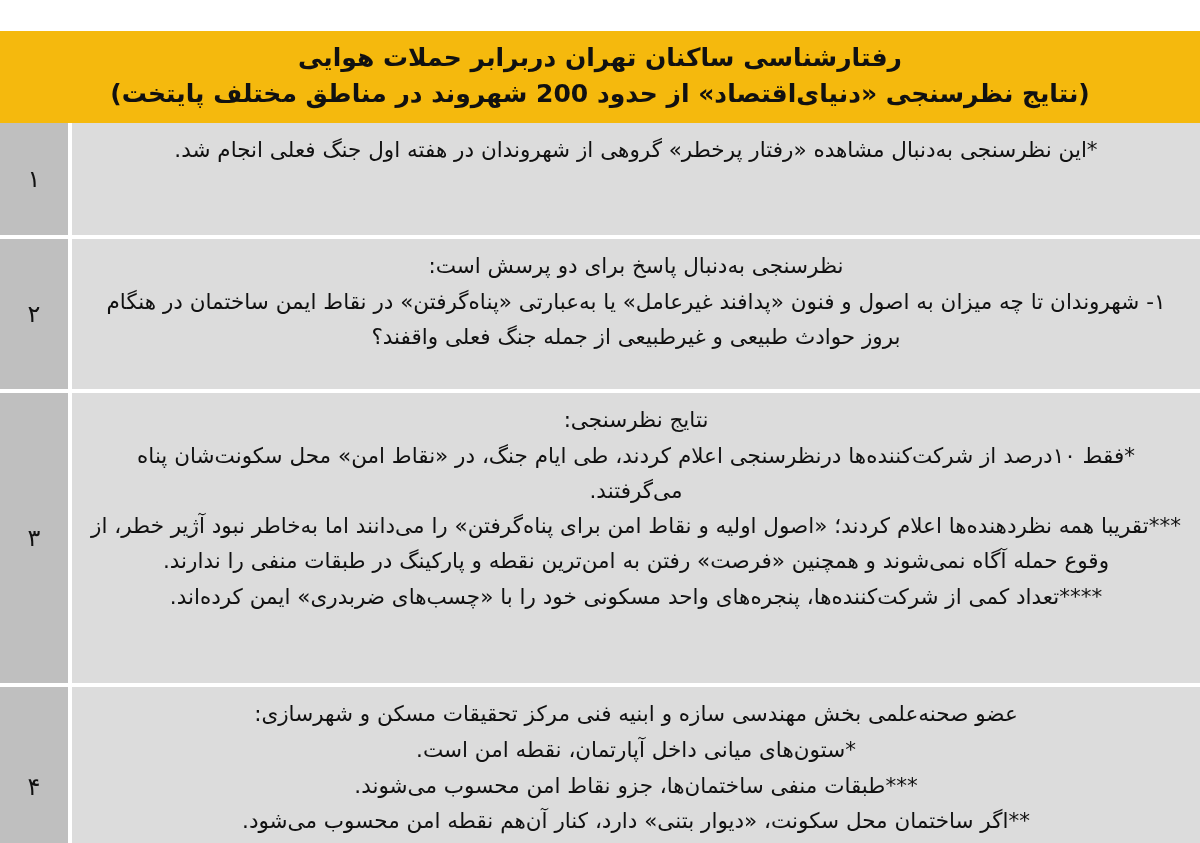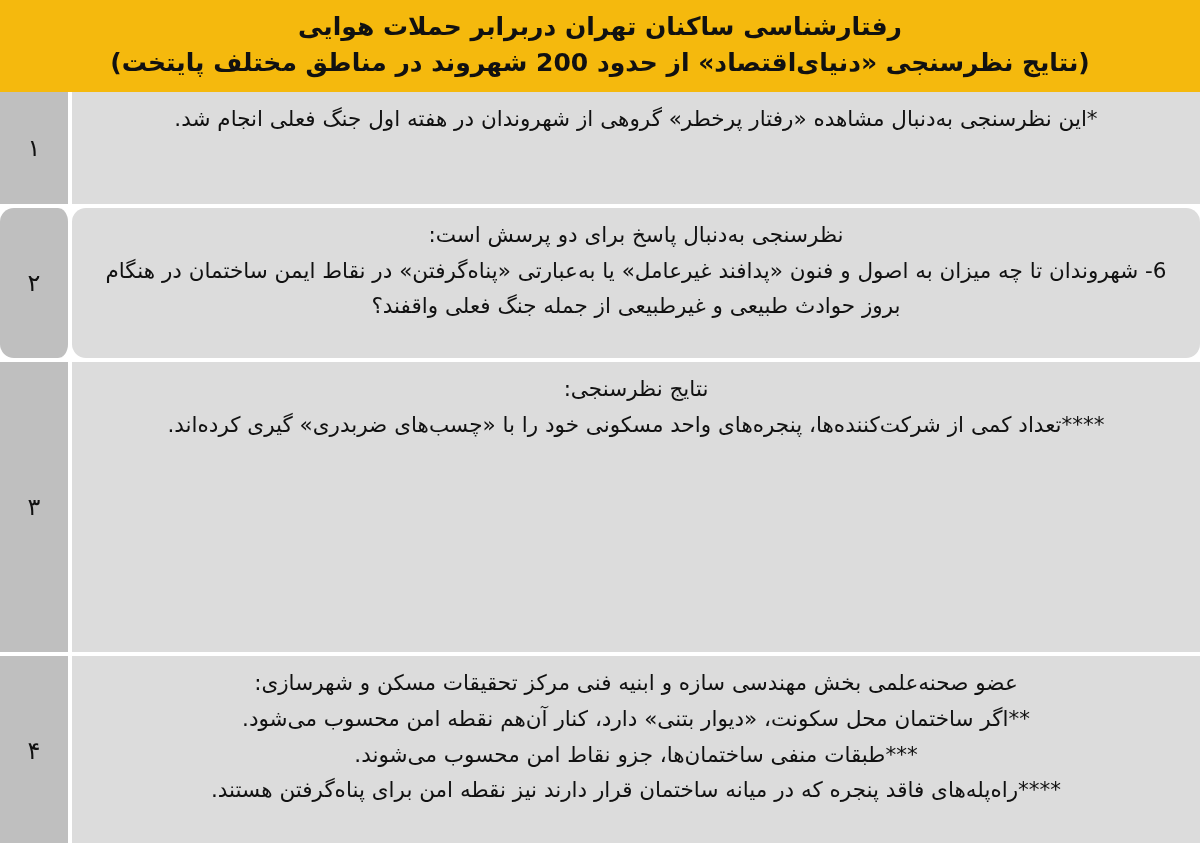--- a/index.html
+++ b/index.html
@@ -34,20 +34,21 @@
     white-space: nowrap;
     z-index: 0;
   }
   .header {
     background: #f5b90d;
     color: #111111;
     text-align: center;
     padding: 9px 10px 12px 10px;
     position: relative;
     z-index: 2;
+    margin-top: 31px;
   }
   .header .line {
     font-size: 25px;
     font-weight: bold;
     line-height: 1.42;
     letter-spacing: 0px;
   }
   .rows {
     position: relative;
     z-index: 1;
@@ -81,21 +82,21 @@
     border-right: 4px solid #ffffff;
     box-sizing: border-box;
   }
   .cell-text p {
     margin: 0;
   }
   .cell-text p + p {
     margin-top: 1px;
   }
   .r1 .cell-text, .r1 .cell-num { min-height: 112px; }
-  .r2 .cell-text, .r2 .cell-num { min-height: 150px; border-radius: 14px; }
+  .r2 .cell-text, .r2 .cell-num { min-height: 150px; }
   .r3 .cell-text, .r3 .cell-num { min-height: 290px; text-align: center; }
   .r4 .cell-text, .r4 .cell-num { min-height: 190px; }
 </style>
 </head>
 <body>
 
 <div class="sheet">
 
   <div class="watermark">دنیای اقتصاد</div>
 
@@ -109,37 +110,40 @@
     <div class="row r1">
       <div class="cell-text">
         <p>*این نظرسنجی به‌دنبال مشاهده «رفتار پرخطر» گروهی از شهروندان در هفته اول جنگ فعلی انجام شد.</p>
       </div>
       <div class="cell-num">۱</div>
     </div>
 
     <div class="row r2">
       <div class="cell-text">
         <p>نظرسنجی به‌دنبال پاسخ برای دو پرسش است:</p>
-        <p>6- شهروندان تا چه میزان به اصول و فنون «پدافند غیرعامل» یا به‌عبارتی «پناه‌گرفتن» در نقاط ایمن ساختمان در هنگام بروز حوادث طبیعی و غیرطبیعی از جمله جنگ فعلی واقفند؟</p>
+        <p>۱- شهروندان تا چه میزان به اصول و فنون «پدافند غیرعامل» یا به‌عبارتی «پناه‌گرفتن» در نقاط ایمن ساختمان در هنگام بروز حوادث طبیعی و غیرطبیعی از جمله جنگ فعلی واقفند؟</p>
       </div>
       <div class="cell-num">۲</div>
     </div>
 
     <div class="row r3">
       <div class="cell-text">
         <p>نتایج نظرسنجی:</p>
-        <p>****تعداد کمی از شرکت‌کننده‌ها، پنجره‌های واحد مسکونی خود را با «چسب‌های ضربدری» گیری کرده‌اند.</p>
+        <p>*فقط ۱۰درصد از شرکت‌کننده‌ها درنظرسنجی اعلام کردند، طی ایام جنگ، در «نقاط امن» محل سکونت‌شان پناه می‌گرفتند.</p>
+        <p>***تقریبا همه نظردهنده‌ها اعلام کردند؛ «اصول اولیه و نقاط امن برای پناه‌گرفتن» را می‌دانند اما به‌خاطر نبود آژیر خطر، از وقوع حمله آگاه نمی‌شوند و همچنین «فرصت» رفتن به امن‌ترین نقطه و پارکینگ در طبقات منفی را ندارند.</p>
+        <p>****تعداد کمی از شرکت‌کننده‌ها، پنجره‌های واحد مسکونی خود را با «چسب‌های ضربدری» ایمن کرده‌اند.</p>
       </div>
       <div class="cell-num">۳</div>
     </div>
 
     <div class="row r4">
       <div class="cell-text">
         <p>عضو صحنه‌علمی بخش مهندسی سازه و ابنیه فنی مرکز تحقیقات مسکن و شهرسازی:</p>
+        <p>*ستون‌های میانی داخل آپارتمان، نقطه امن است.</p>
+        <p>***طبقات منفی ساختمان‌ها، جزو نقاط امن محسوب می‌شوند.</p>
         <p>**اگر ساختمان محل سکونت، «دیوار بتنی» دارد، کنار آن‌هم نقطه امن محسوب می‌شود.</p>
-        <p>***طبقات منفی ساختمان‌ها، جزو نقاط امن محسوب می‌شوند.</p>
         <p>****راه‌پله‌های فاقد پنجره که در میانه ساختمان قرار دارند نیز نقطه امن برای پناه‌گرفتن هستند.</p>
       </div>
       <div class="cell-num">۴</div>
     </div>
 
   </div>
 </div>
 
 </body></html>

